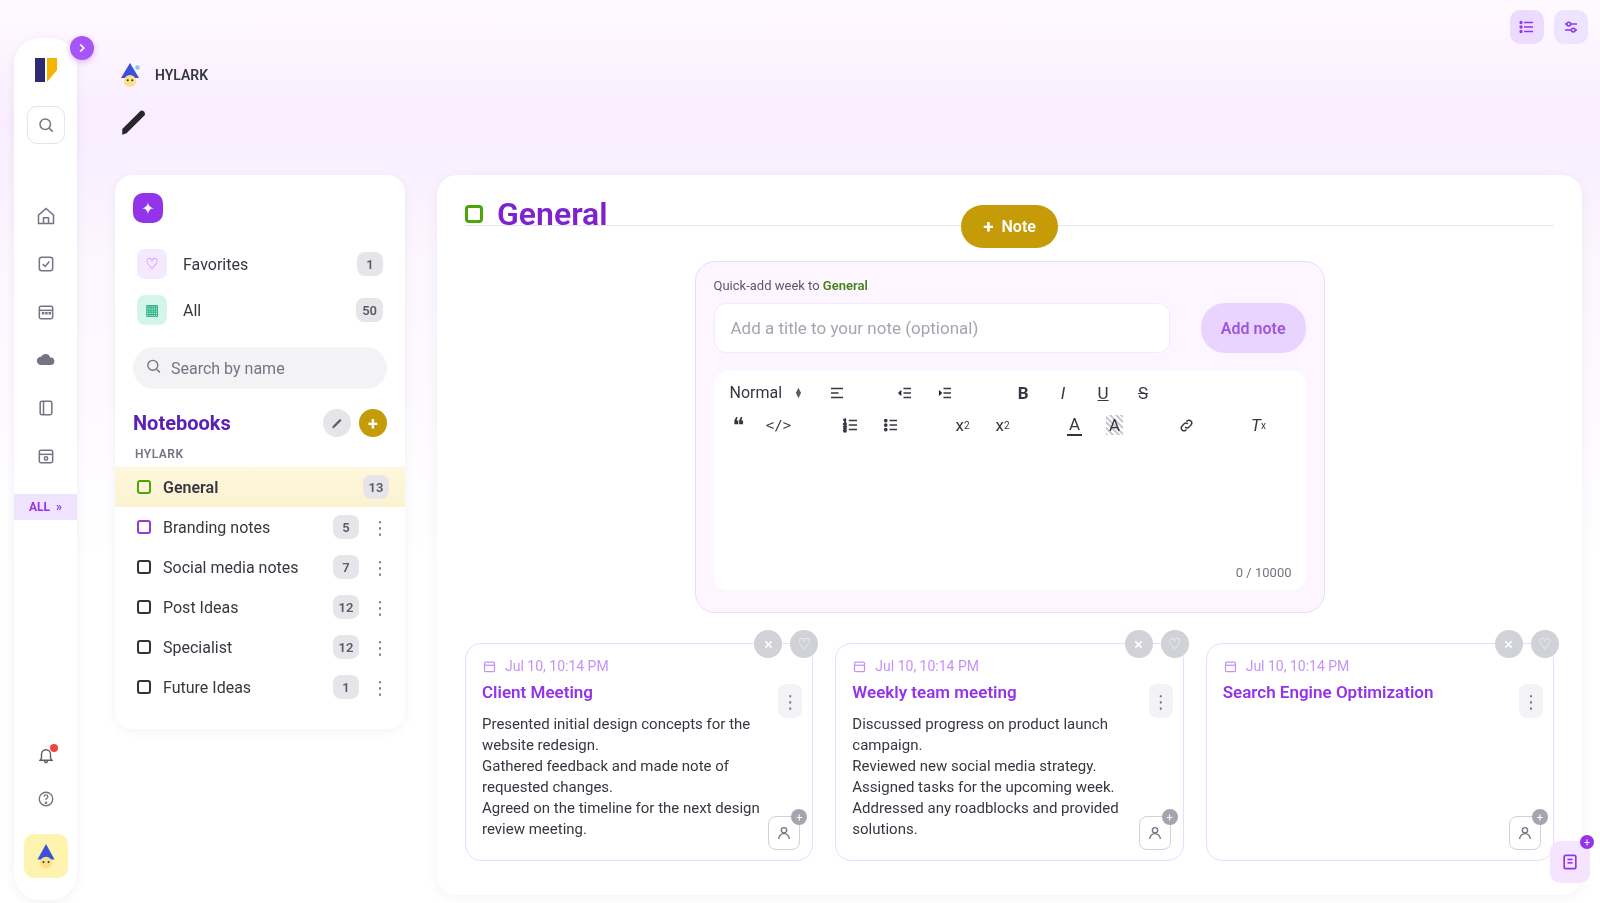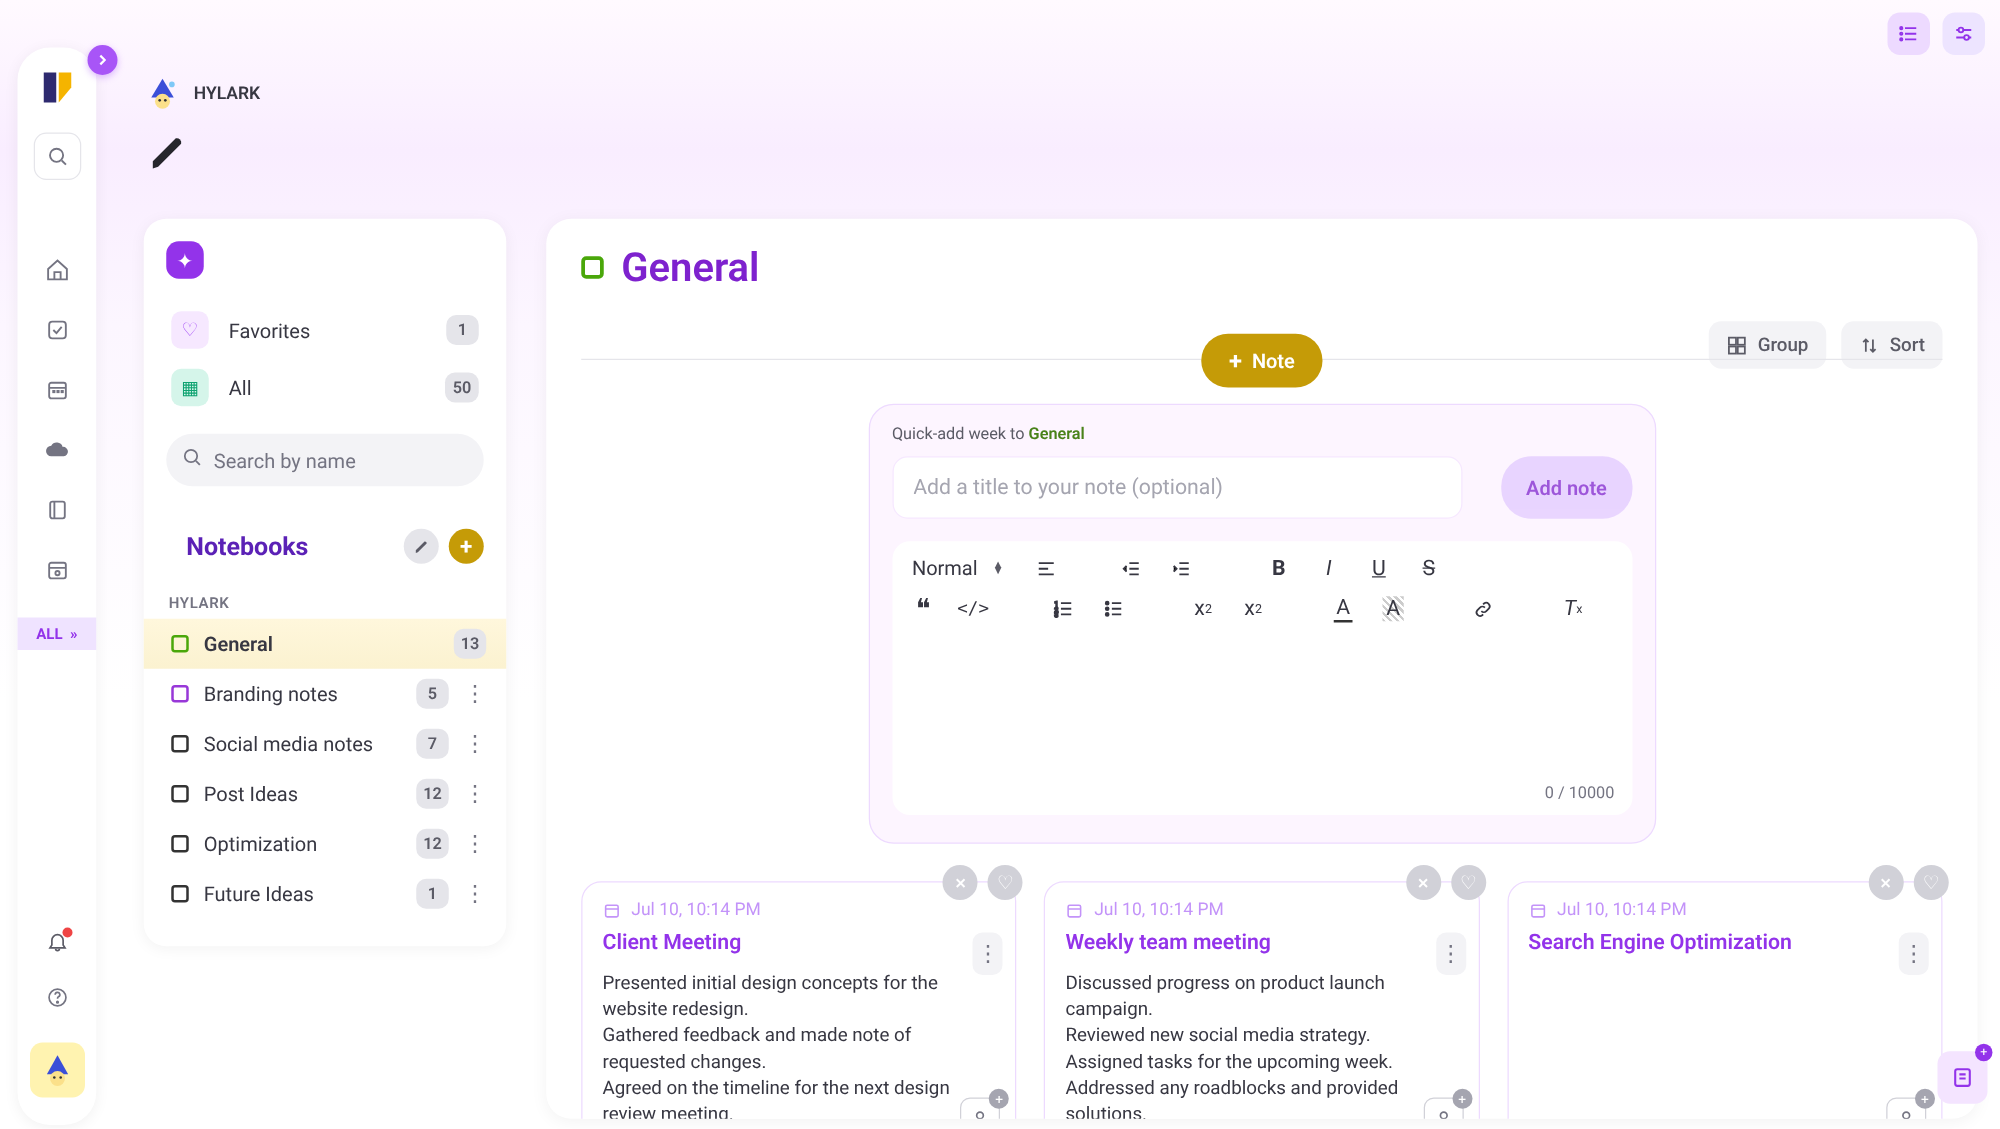--- a/index.html
+++ b/index.html
@@ -70,21 +70,21 @@
   .side-row .mini-grid{background:#d5f5ea;color:#0ea371;}
   .side-row .lbl{flex:1;}
   .count-badge{min-width:26px;padding:0 6px;height:24px;border-radius:8px;background:var(--gray-200);color:var(--gray-600);font-size:13px;font-weight:600;display:flex;align-items:center;justify-content:center;}
   
   .search-input-wrap{margin:14px 18px 20px;position:relative;}
   .search-input-wrap .mag{position:absolute;left:12px;top:50%;transform:translateY(-50%);color:var(--gray-500);font-size:17px;}
   .search-input{width:100%;height:42px;border-radius:22px;border:none;background:var(--gray-100);padding:0 16px 0 38px;font-size:16px;color:var(--gray-500);}
   .search-input::placeholder{color:var(--gray-500);}
   
   .nb-head{display:flex;align-items:center;padding:0 18px;margin-bottom:6px;}
-  .nb-head h3{margin:16px;flex:1;font-size:20px;color:var(--purple-800);}
+  .nb-head h3{margin:0;flex:1;font-size:20px;color:var(--purple-800);}
   .nb-head .circ{width:28px;height:28px;border-radius:50%;display:flex;align-items:center;justify-content:center;margin-left:8px;cursor:pointer;font-size:15px;}
   .nb-head .c-edit{background:var(--gray-200);color:var(--gray-600);}
   .nb-head .c-plus{background:var(--mustard-500);color:#fff;font-size:18px;font-weight:700;}
   
   .nb-brand{padding:4px 20px 6px;color:var(--gray-500);font-size:12px;font-weight:600;letter-spacing:.5px;}
   
   .nb-item{display:flex;align-items:center;gap:12px;padding:8px 16px 8px 22px;cursor:pointer;font-size:16px;}
   .nb-item.active{background:linear-gradient(180deg,#fff7dc,#fbf2d0);font-weight:600;}
   .nb-item .sq{width:14px;height:14px;border-radius:3px;border:2.5px solid;background:transparent;}
   .sq.green{border-color:#4aa70a;}
@@ -333,57 +333,39 @@
         <span class="dots">⋮</span>
       </div>
       <div class="nb-item">
         <span class="sq black"></span>
         <span class="nm">Post Ideas</span>
         <span class="cnt">12</span>
         <span class="dots">⋮</span>
       </div>
       <div class="nb-item">
         <span class="sq black"></span>
-        <span class="nm">Optimization</span>
+        <span class="nm">Specialist</span>
         <span class="cnt">12</span>
         <span class="dots">⋮</span>
       </div>
       <div class="nb-item">
         <span class="sq black"></span>
         <span class="nm">Future Ideas</span>
         <span class="cnt">1</span>
         <span class="dots">⋮</span>
       </div>
     </div>
 </div>
 
 <div class="main-panel">
   <div class="section-title-row">
     <span class="sq"></span>
     <h2>General</h2>
   </div>
 
-  <div class="controls-row">
-    <button class="ctrl-btn">
-      <svg viewBox="0 0 24 24" fill="none" stroke="currentColor" stroke-width="2">
-          <rect x="3" y="3" width="8" height="8"></rect>
-          <rect x="13" y="3" width="8" height="8"></rect>
-          <rect x="3" y="13" width="8" height="8"></rect>
-          <rect x="13" y="13" width="8" height="8"></rect>
-        </svg>
-      <span>Group</span>
-    </button>
-    <button class="ctrl-btn">
-      <svg viewBox="0 0 24 24" fill="none" stroke="currentColor" stroke-width="2">
-          <path d="M8 5 V19 M5 8 L8 5 L11 8"></path>
-          <path d="M16 19 V5 M13 16 L16 19 L19 16"></path>
-        </svg>
-      <span>Sort</span>
-    </button>
-  </div>
 
   <div class="note-pill-wrap">
     <button class="note-pill">
       <span style="font-size:19px;font-weight:700;">+</span>
       <span>Note</span>
     </button>
   </div>
 
   <div class="quick-add">
     <div class="qa-cap">

